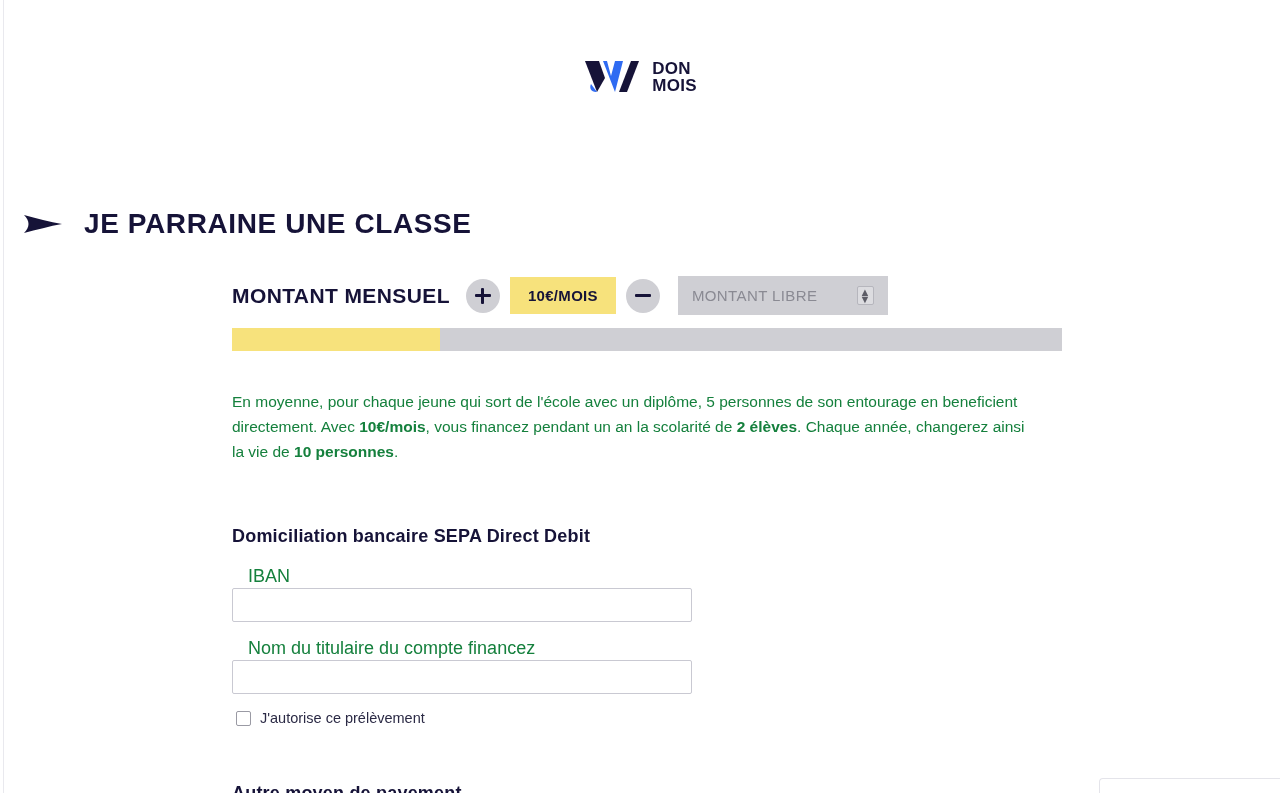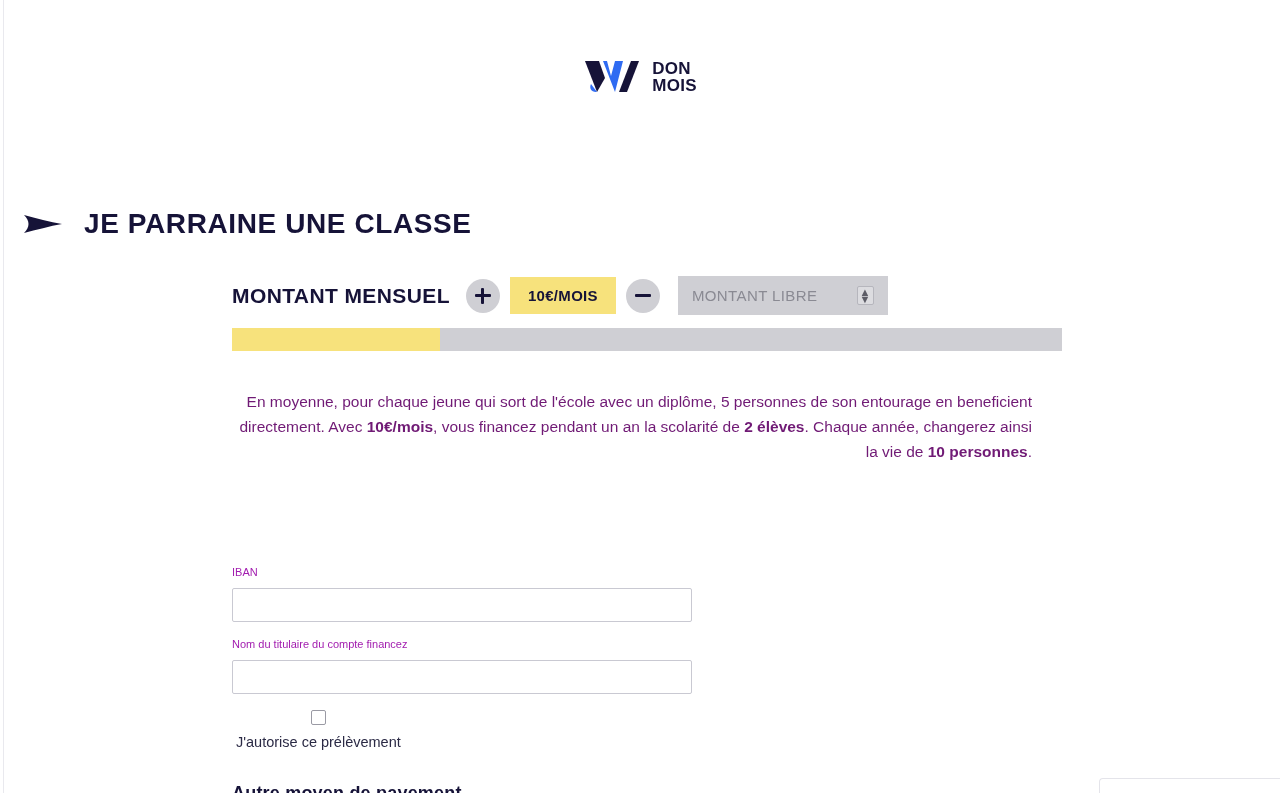--- a/index.html
+++ b/index.html
@@ -192,40 +192,40 @@
   }
 
   
   .para {
     position: absolute;
     left: 232px;
     top: 373px;
     width: 800px;
     font-size: 15.5px;
     line-height: 25px;
-    color: #701a75;
-    text-align: right;
+    color: #15803d;
   }
   .para b { font-weight: bold; }
 
   
   .section-title {
     position: absolute;
     font-size: 18px;
     font-weight: bold;
     color: #161338;
     letter-spacing: 0.2px;
   }
   #sepa-title { left: 232px; top: 511px; }
   #other-title { left: 232px; top: 768px; }
 
   .field-label {
     position: absolute;
-    font-size: 11px;
-    color: #a21caf;
+    font-size: 18px;
+    color: #15803d;
+    margin-left: 16px;
   }
   #iban-label { left: 232px; top: 566px; }
   #holder-label { left: 232px; top: 638px; }
 
   .text-input {
     position: absolute;
     width: 460px;
     height: 34px;
     border: 1px solid #c9c9d2;
     background: #ffffff;
@@ -239,21 +239,20 @@
   #iban-input { left: 232px; top: 588px; }
   #holder-input { left: 232px; top: 660px; }
 
   .checkbox-row {
     position: absolute;
     left: 236px;
     top: 710px;
     display: flex;
     align-items: center;
     gap: 9px;
-    flex-direction: column;
   }
   .checkbox-box {
     width: 13px;
     height: 13px;
     border: 1px solid #9a9aa4;
     background: #fff;
     border-radius: 2px;
     cursor: pointer;
   }
   .checkbox-label {
@@ -336,20 +335,21 @@
   </div>
 
   <div class="progress-outer">
     <div class="progress-inner" id="progress-fill" style="width: 25%;"></div>
   </div>
 
   <p class="para">
     <span>En moyenne, pour chaque jeune qui sort de l'école avec un diplôme, 5 personnes de son entourage en beneficient directement. Avec </span><b>10€/mois</b><span>, vous financez pendant un an la scolarité de </span><b>2 élèves</b><span>. Chaque année, changerez ainsi la vie de </span><b>10 personnes</b><span>.</span>
   </p>
 
+  <h2 class="section-title" id="sepa-title">Domiciliation bancaire SEPA Direct Debit</h2>
 
   <label class="field-label" id="iban-label">IBAN</label>
   <input class="text-input" id="iban-input" type="text" placeholder="" style="">
 
   <label class="field-label" id="holder-label">Nom du titulaire du compte financez</label>
   <input class="text-input" id="holder-input" type="text" placeholder="" style="">
 
   <div class="checkbox-row">
     <span class="checkbox-box"></span>
     <span class="checkbox-label">J'autorise ce prélèvement</span>

